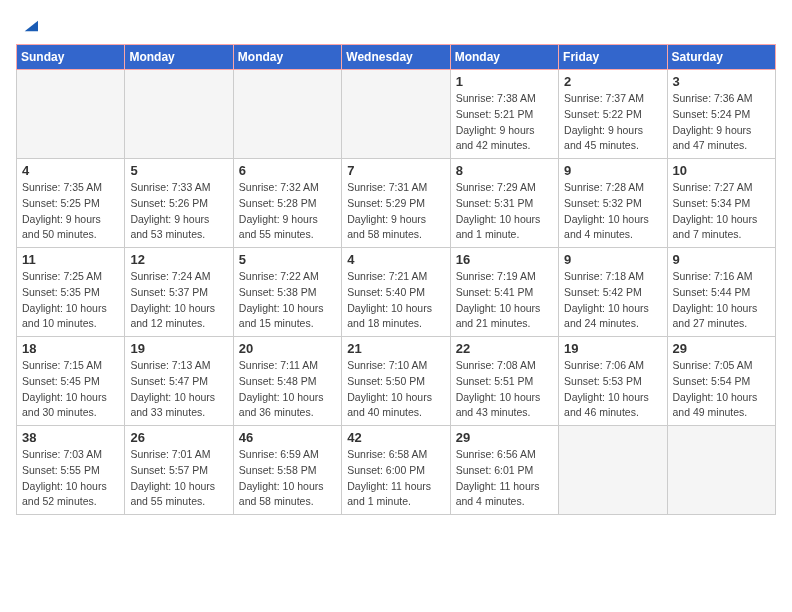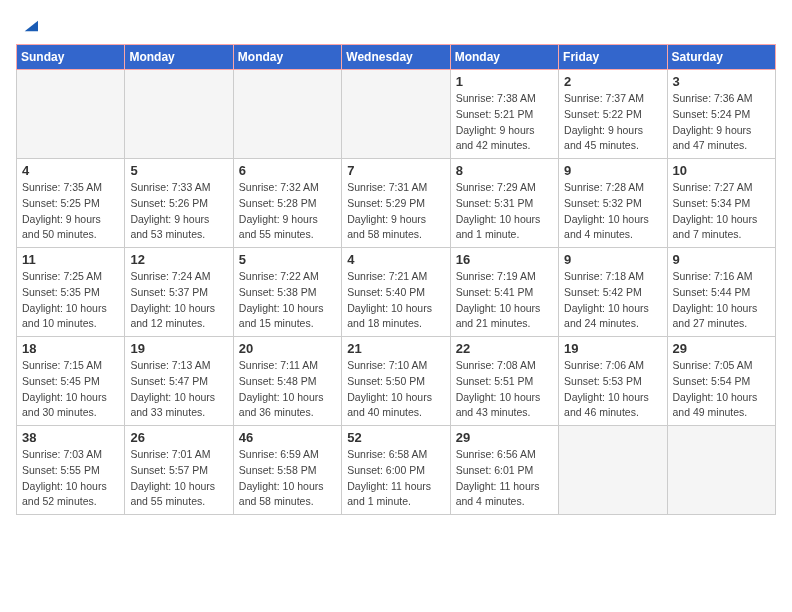--- a/index.html
+++ b/index.html
@@ -233,21 +233,21 @@
         </td>
         <td>
           <div class="day-num">26</div>
           <div class="day-info">Sunrise: 7:01 AM<br>Sunset: 5:57 PM<br>Daylight: 10 hours<br>and 55 minutes.</div>
         </td>
         <td>
           <div class="day-num">46</div>
           <div class="day-info">Sunrise: 6:59 AM<br>Sunset: 5:58 PM<br>Daylight: 10 hours<br>and 58 minutes.</div>
         </td>
         <td>
-          <div class="day-num">52</div>
+          <div class="day-num">42</div>
           <div class="day-info">Sunrise: 6:58 AM<br>Sunset: 6:00 PM<br>Daylight: 11 hours<br>and 1 minute.</div>
         </td>
         <td>
           <div class="day-num">29</div>
           <div class="day-info">Sunrise: 6:56 AM<br>Sunset: 6:01 PM<br>Daylight: 11 hours<br>and 4 minutes.</div>
         </td>
         <td class="empty"></td>
         <td class="empty"></td>
       </tr>
     </tbody>

